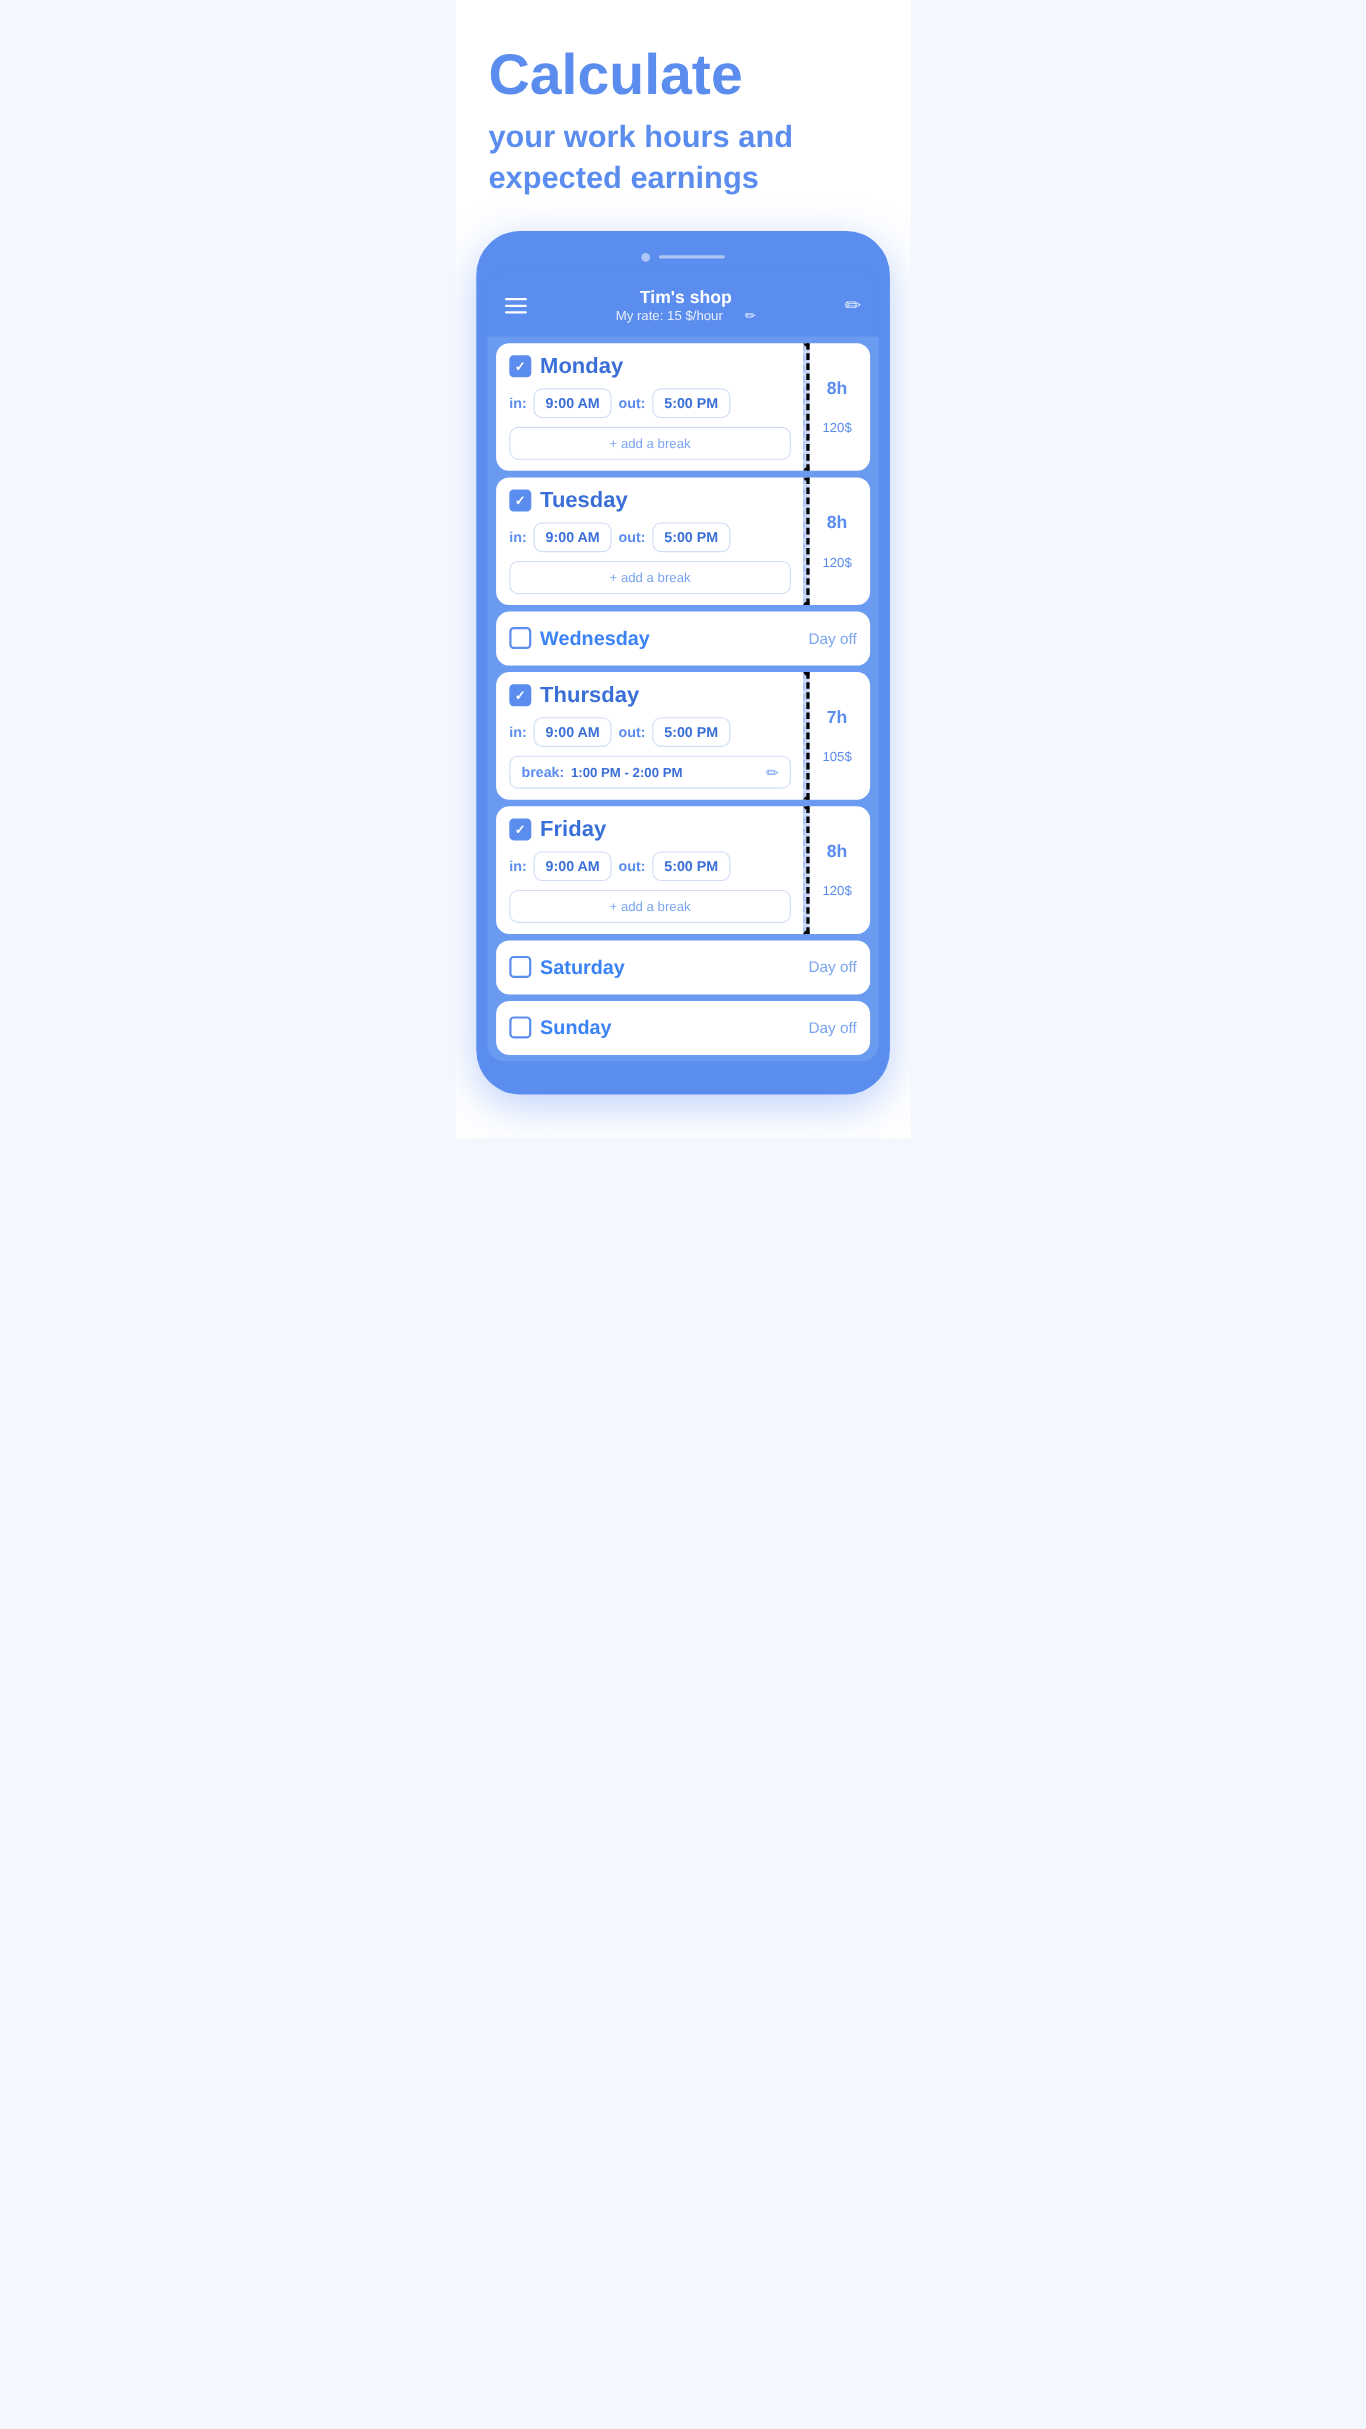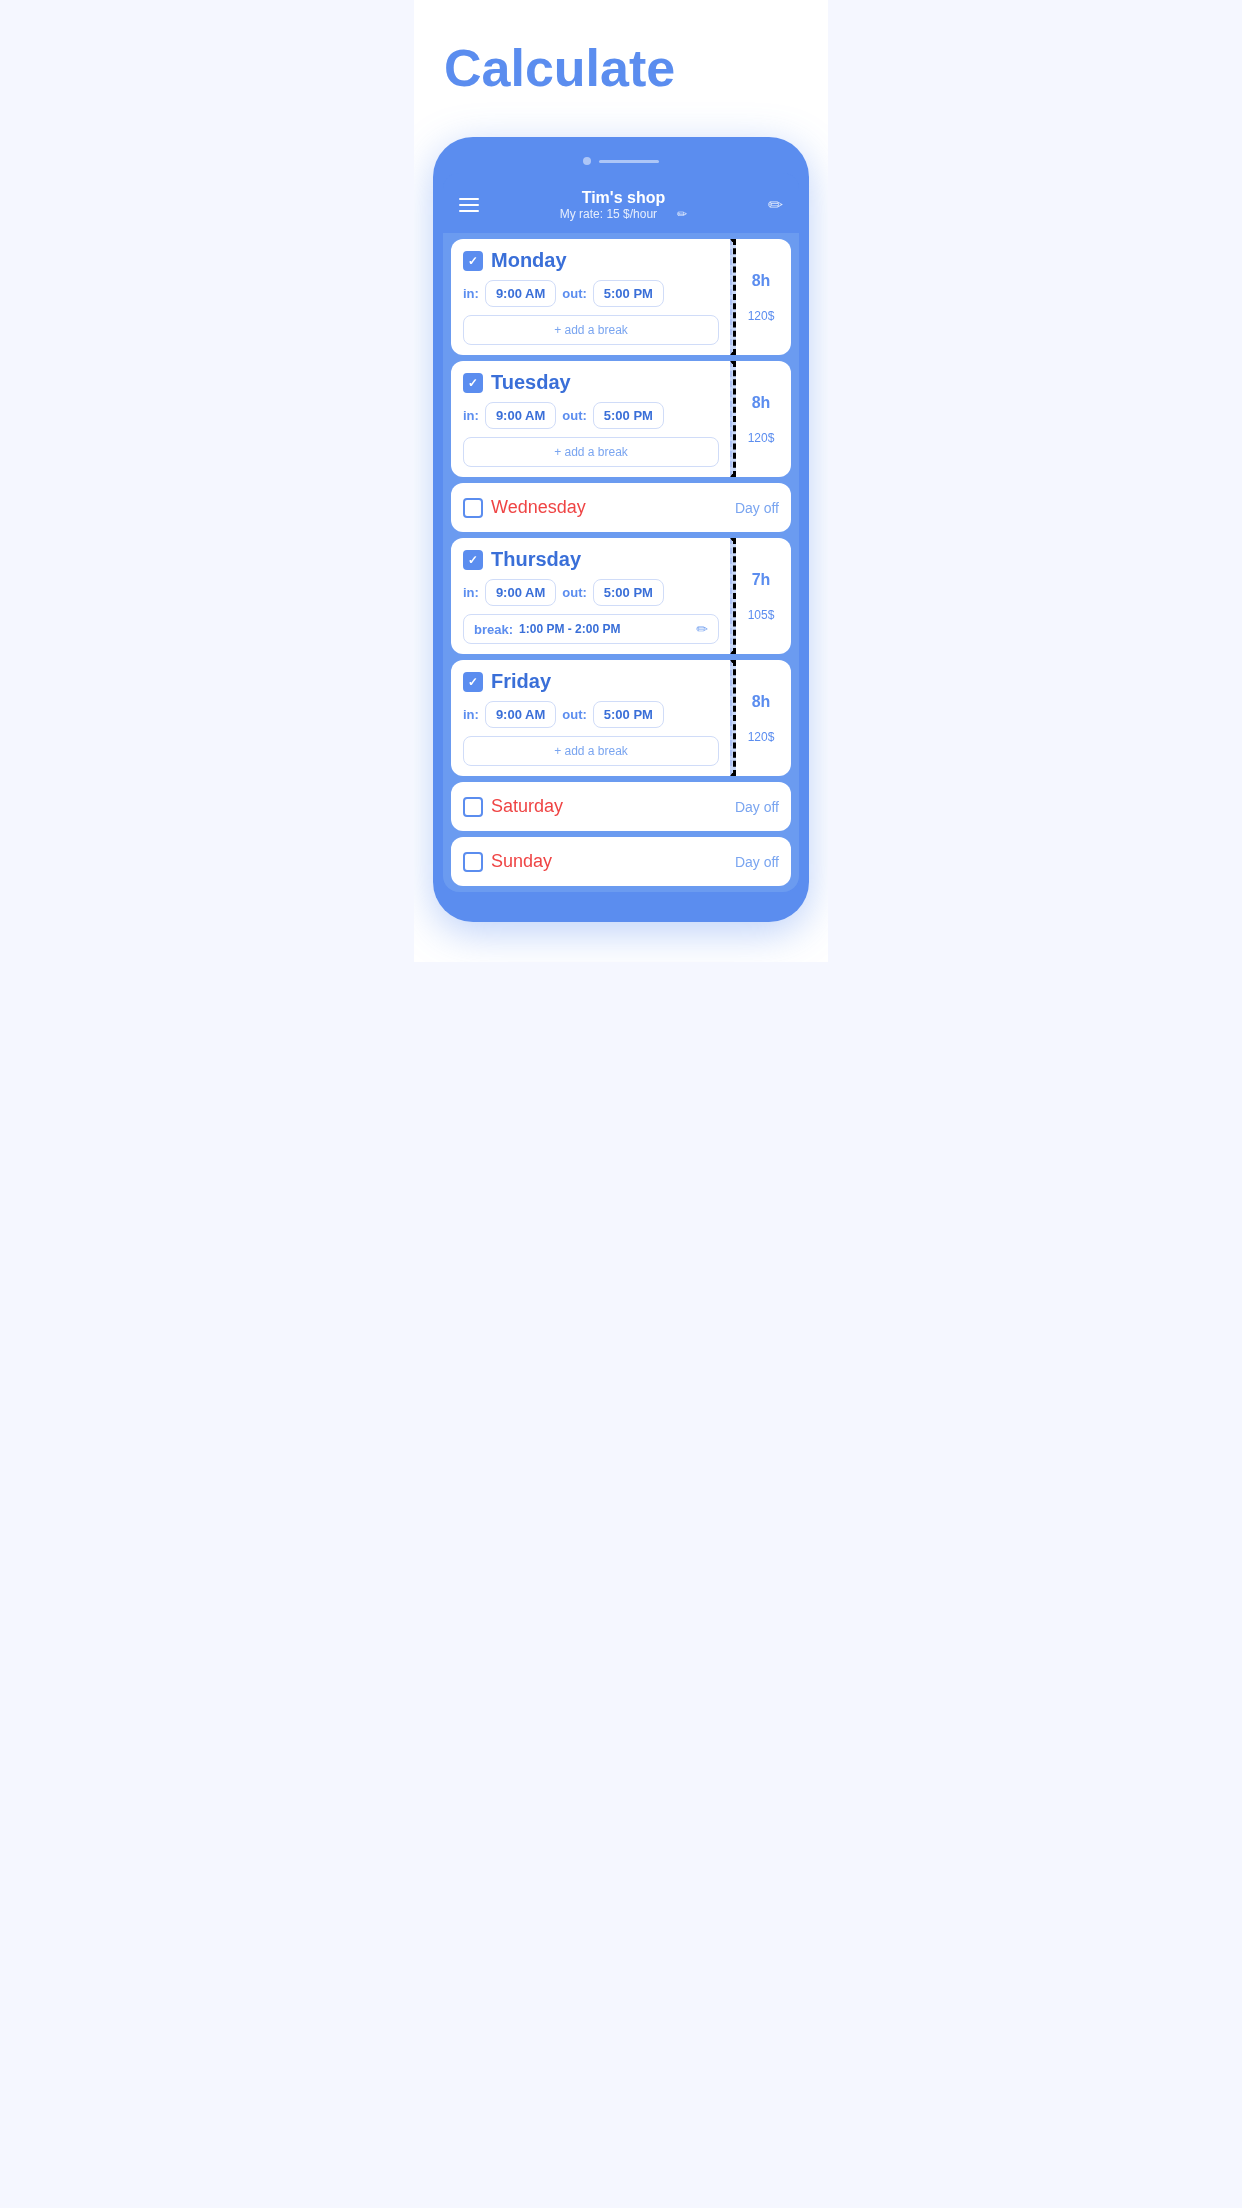--- a/index.html
+++ b/index.html
@@ -189,23 +189,23 @@
     .day-off-card {
       display: flex;
       align-items: center;
       justify-content: space-between;
       background: white;
       border-radius: 12px;
       padding: 14px 12px;
     }
 
     .day-off-label {
-      color: #ef4444;
+      color: #3b82f6;
       font-size: 18px;
-      font-weight: 400;
+      font-weight: 700;
     }
 
     .day-off-text {
       color: #7aa5f0;
       font-size: 14px;
       font-weight: 500;
     }
 
     .day-header {
       display: flex;
@@ -311,20 +311,21 @@
       color: #7aa5f0;
       font-size: 14px;
       cursor: pointer;
     }
   </style>
 </head>
 <body>
 
 <div class="header-section">
   <h1 class="header-title">Calculate</h1>
+  <p class="header-subtitle">your work hours and expected earnings</p>
 </div>
 
 <div class="phone-wrapper">
   <div class="phone-frame">
 
     <div class="phone-top-sensor">
       <div class="phone-dot"></div>
       <div class="phone-line"></div>
     </div>
 

